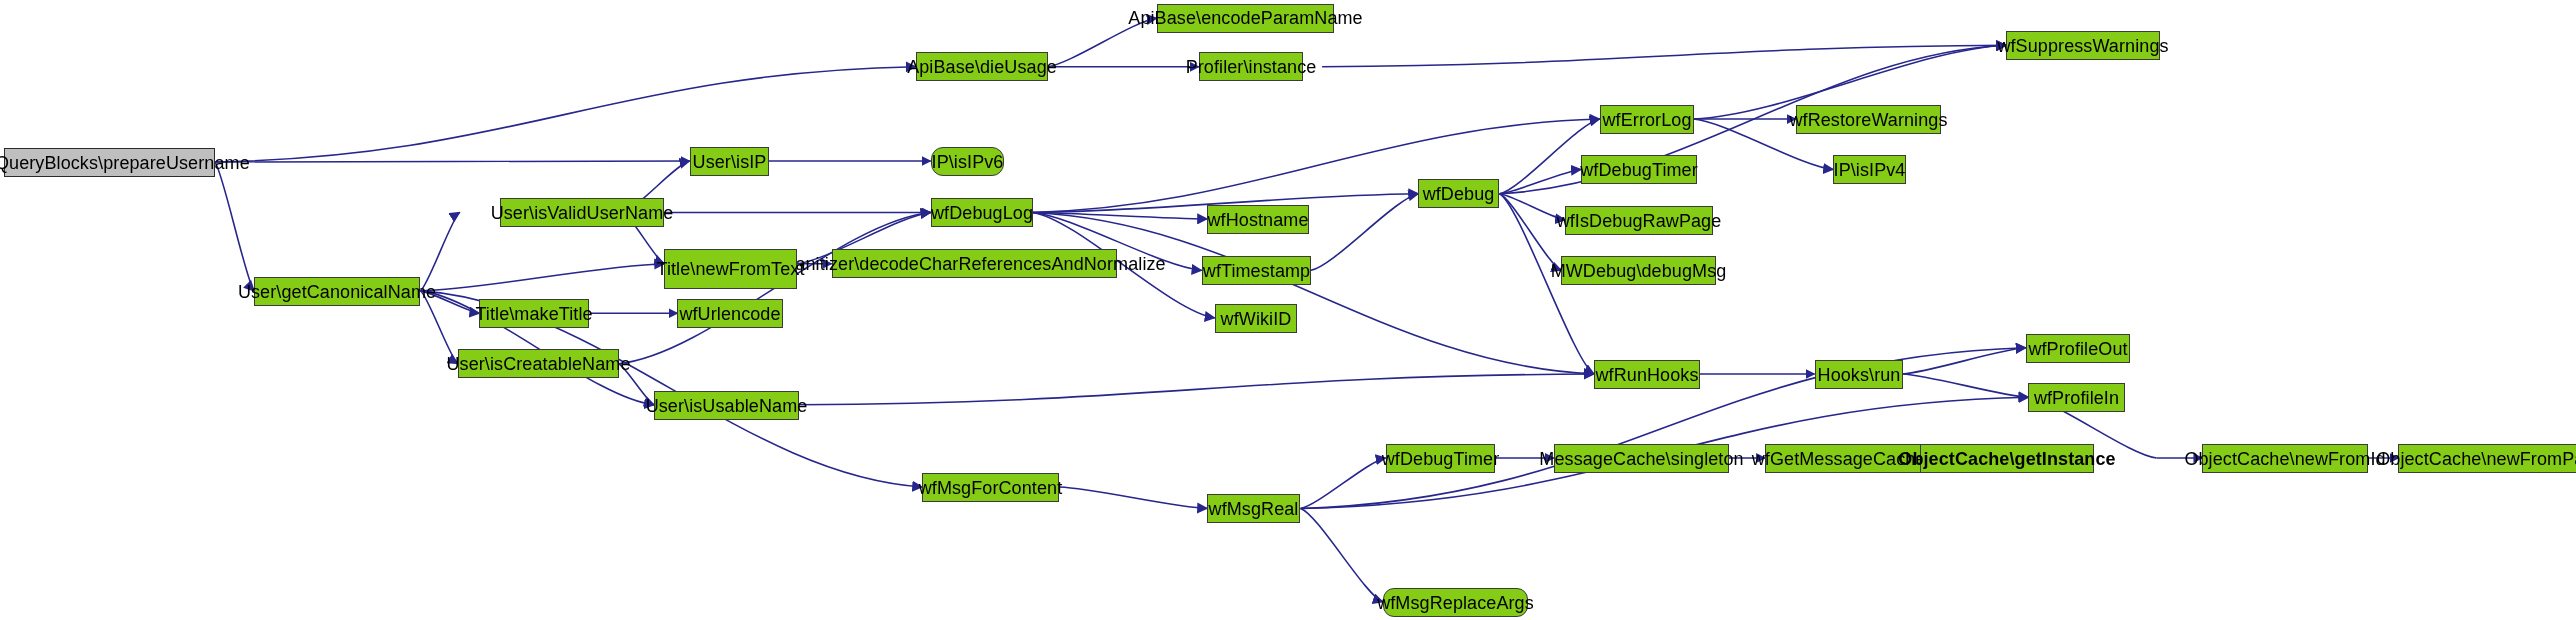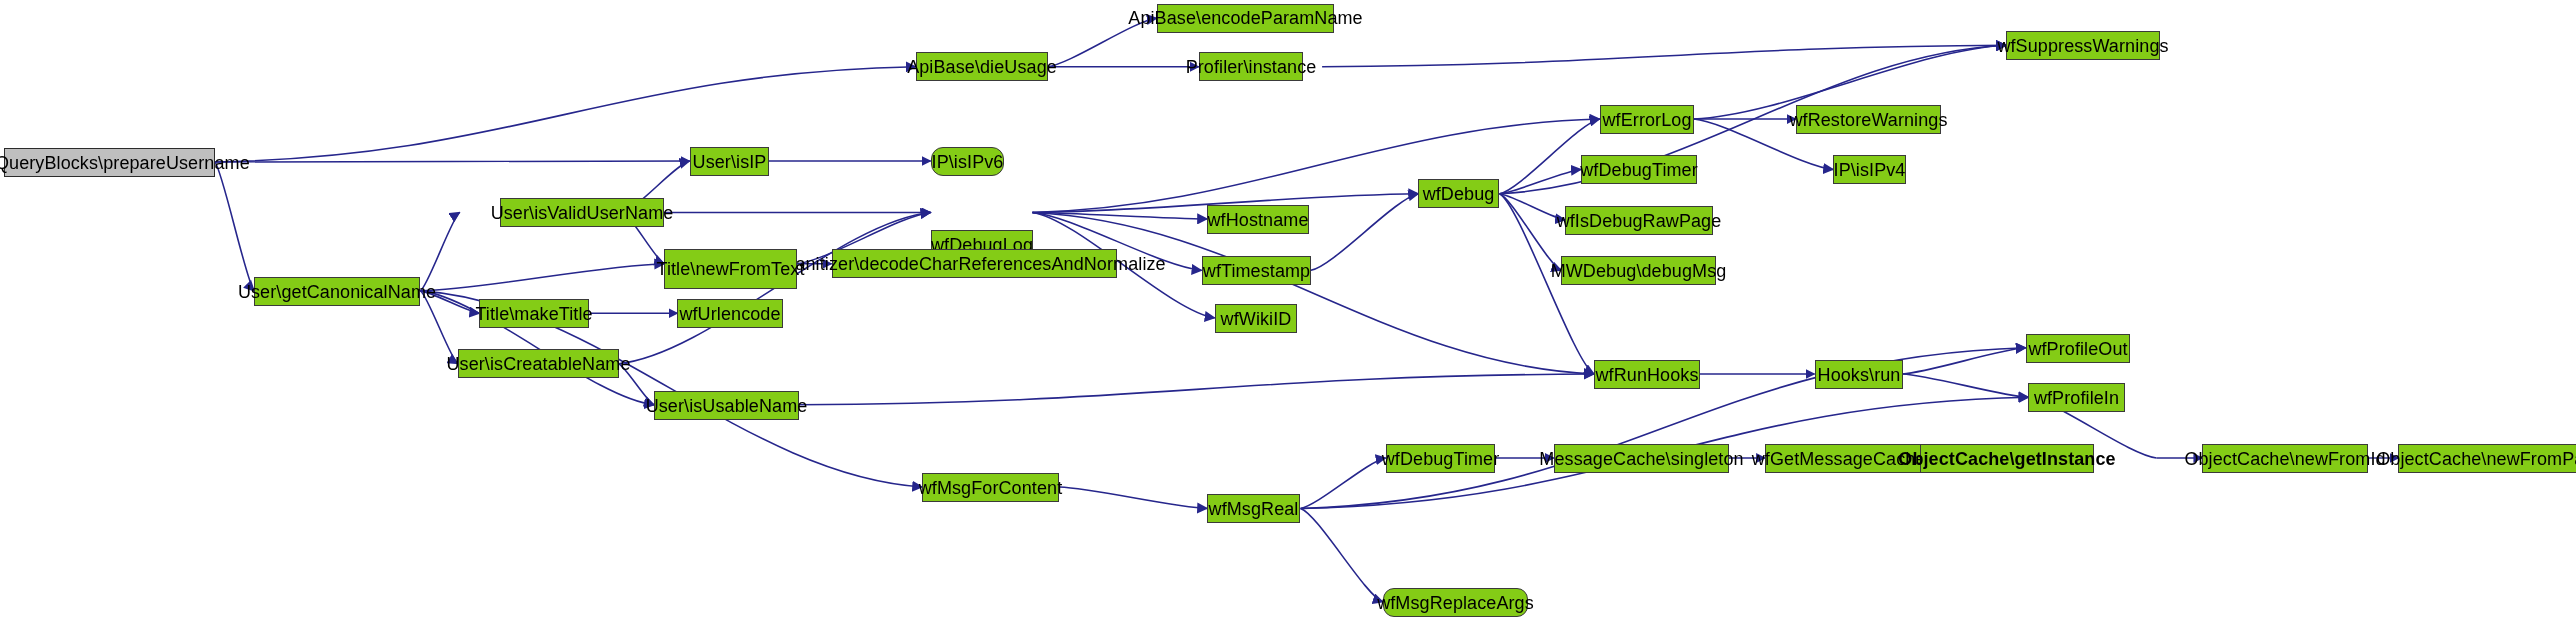--- a/index.html
+++ b/index.html
@@ -105,21 +105,21 @@
       </div>
       <div class="node" style="left: 690px; top: 147px; width: 79px; height: 29px;">
         <span>User\isIP</span>
       </div>
       <div class="node" style="left: 931px; top: 147px; width: 73px; height: 29px; border-radius: 12px;">
         <span>IP\isIPv6</span>
       </div>
       <div class="node" style="left: 460px; top: 198px; width: 164px; height: 29px; margin-left: 40px;">
         <span>User\isValidUserName</span>
       </div>
-      <div class="node" style="left: 931px; top: 198px; width: 102px; height: 29px; margin-top: 32px;">
+      <div class="node" style="left: 931px; top: 198px; width: 102px; height: 29px;">
         <span>wfDebugLog</span>
       </div>
       <div class="node" style="left: 1418px; top: 179px; width: 81px; height: 29px;">
         <span>wfDebug</span>
       </div>
       <div class="node" style="left: 1600px; top: 105px; width: 94px; height: 29px;">
         <span>wfErrorLog</span>
       </div>
       <div class="node" style="left: 1796px; top: 105px; width: 145px; height: 29px;">
         <span>wfRestoreWarnings</span>

